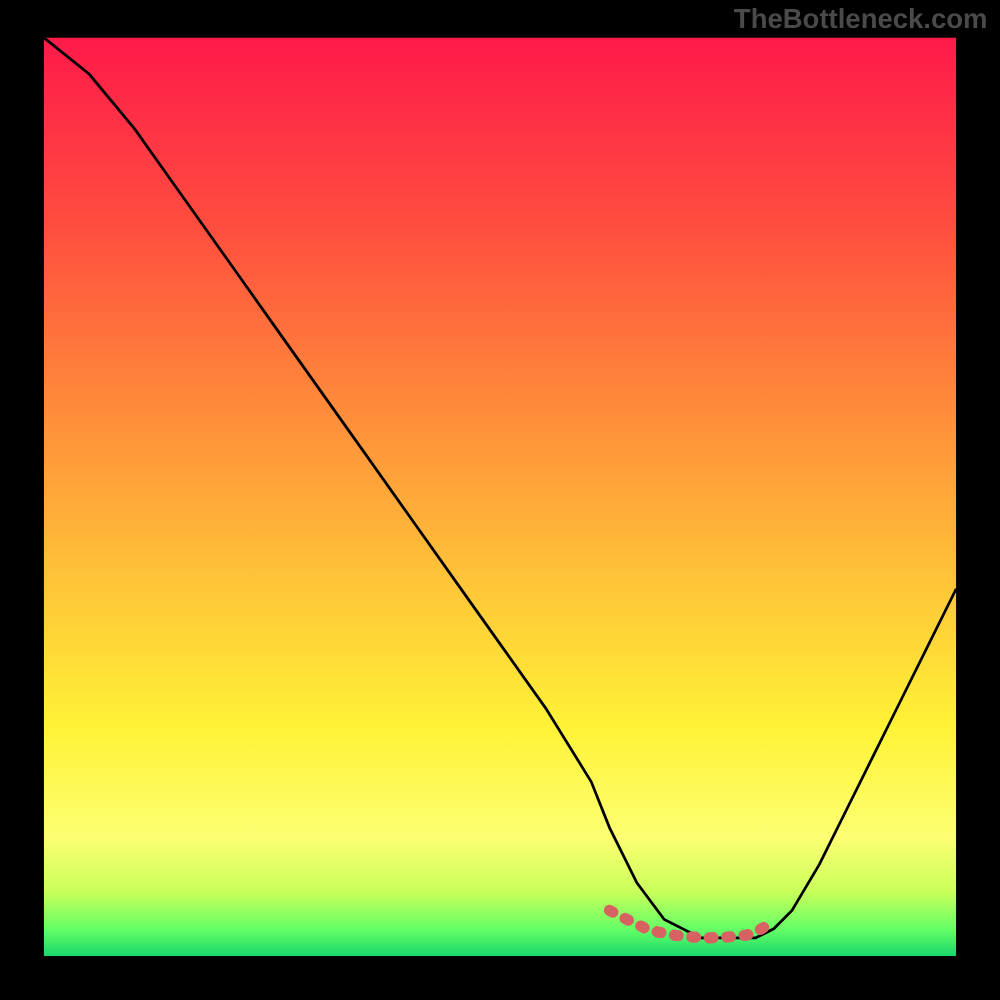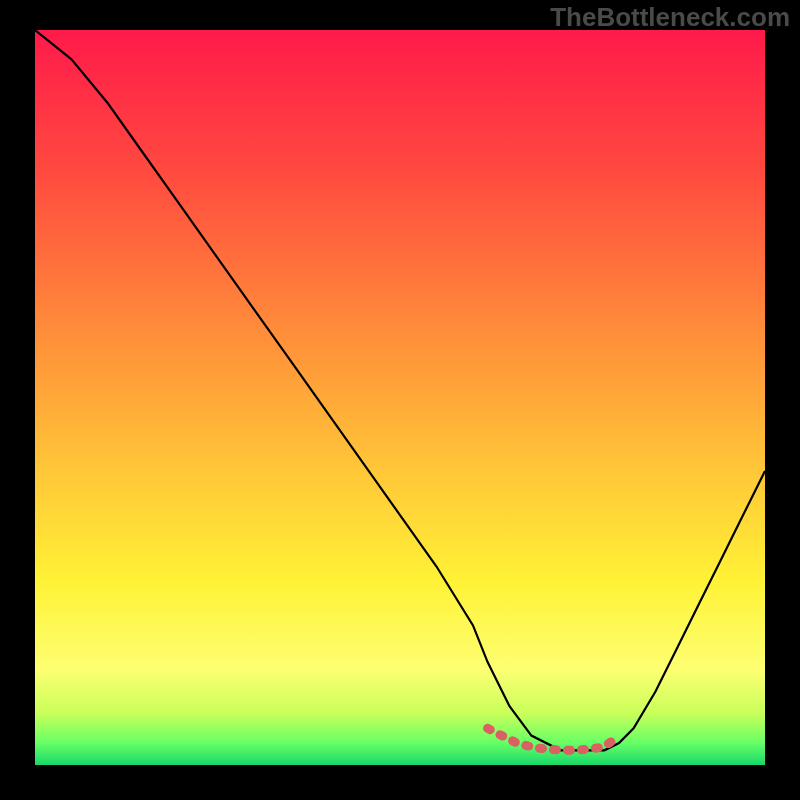--- a/index.html
+++ b/index.html
@@ -9,21 +9,21 @@
     height: 800px;
     background: #000000;
     font-family: Arial, Helvetica, sans-serif;
     position: relative;
   }
   .watermark {
     position: absolute;
     top: 2px;
     right: 10px;
     color: #4a4a4a;
-    font-size: 26px;
+    font-size: 22px;
     font-weight: bold;
     z-index: 10;
   }
   .plot-area {
     position: absolute;
     left: 35px;
     top: 30px;
     width: 730px;
     height: 735px;
   }

